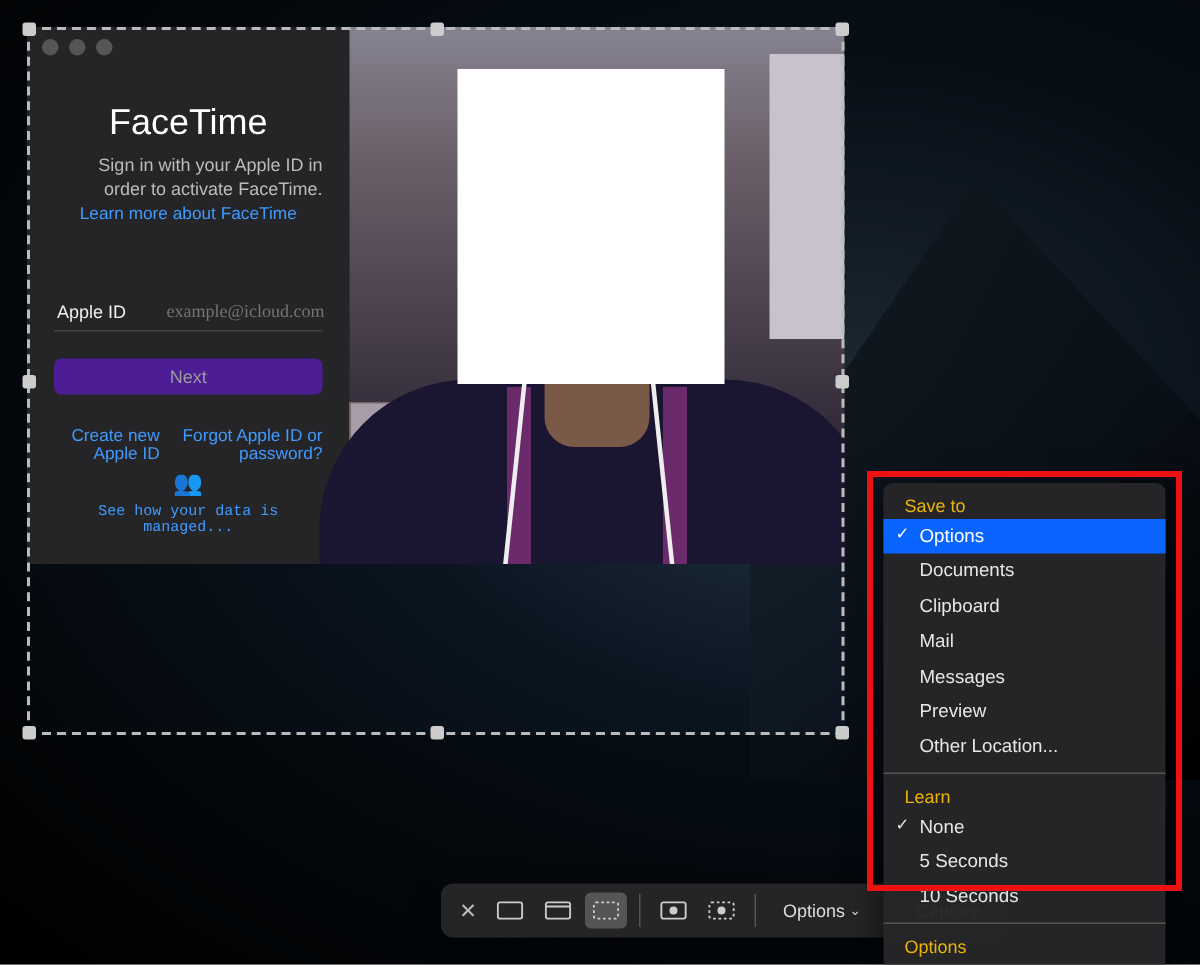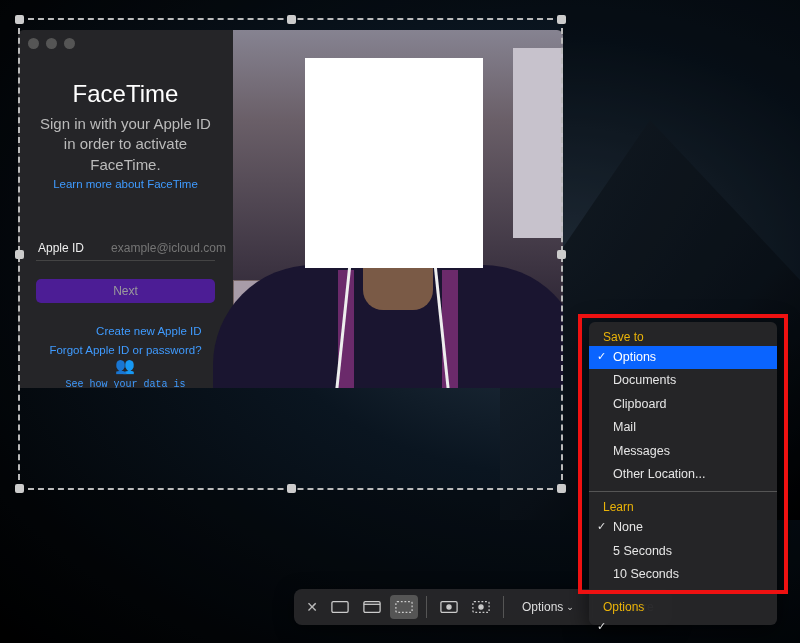--- a/index.html
+++ b/index.html
@@ -32,41 +32,40 @@
   .handle.ml{left:-5px;top:calc(50% - 4px);} .handle.mr{right:-5px;top:calc(50% - 4px);}
   .handle.bl{left:-5px;bottom:-5px;} .handle.bm{left:calc(50% - 4px);bottom:-5px;} .handle.br{right:-5px;bottom:-5px;}
 
   
   .ft-window {
     position:absolute; left:18px; top:18px; width:545px; height:358px;
     background:#1a1a1c;
     border-radius:6px 6px 0 0;
     display:flex;
     overflow:hidden;
-    margin-top:12px;
   }
   .traffic {
     position:absolute; top:8px; left:10px; display:flex; gap:7px;
   }
   .traffic span{width:11px;height:11px;border-radius:50%;background:#555;display:block;}
 
   .sidebar {
     width:215px; padding:50px 18px 12px;
     background:rgba(40,40,42,.85);
     display:flex; flex-direction:column; align-items:center;
     text-align:center; font-size:12px; color:#bbb;
   }
   .sidebar h1{color:#fff;font-weight:400;font-size:24px;margin-bottom:6px;}
-  .sidebar .sub{font-size:15px;line-height:1.35;margin-bottom:3px;}
+  .sidebar .sub{font-size:12px;line-height:1.35;margin-bottom:3px;text-align:right;}
   .sidebar .link{color:#3f9bff;font-size:11.5px;cursor:pointer;text-align:right;}
   .id-row{display:flex;width:100%;margin-top:46px;border-bottom:1px solid #444;padding:5px 2px;font-size:12px;align-items:center;gap:27px;}
   .id-row .lbl{color:#eee;white-space:nowrap;}
-  .id-row input{flex:1;background:transparent;border:none;color:#888;font-size:12px;outline:none;}
+  .id-row input{flex:1;background:transparent;border:none;color:#888;font-size:12px;outline:none;font-family:Liberation Serif, serif;}
   .next-btn{width:100%;margin-top:18px;background:#4c1d95;color:#9a9a9c;border:none;border-radius:5px;padding:5px 0;font-size:12px;}
-  .links2{margin-top:22px;display:flex;flex-direction:column;gap:7px;}
+  .links2{margin-top:22px;display:flex;flex-direction:row;gap:7px;}
   .spacer{flex:1;}
   .people-icon{color:#999;font-size:16px;margin-bottom:4px;}
   .bottom-link{color:#3f9bff;font-size:10px;margin-bottom:6px;font-family:Liberation Mono, monospace;}
 
   .camera {
     flex:1; position:relative;
     background:linear-gradient(180deg,#868391 0%, #6a5f68 25%, #171022 100%);
   }
   .person{
     position:absolute;left:0;right:0;bottom:0;top:0;
@@ -216,20 +215,21 @@
 </div>
 
 <div class="menu">
   <div class="menu-header">Save to</div>
   <div id="save-to-list">
       <div class="menu-item sel"><span class="chk">✓</span><span>Options</span></div>
       <div class="menu-item"><span>Documents</span></div>
       <div class="menu-item"><span>Clipboard</span></div>
       <div class="menu-item"><span>Mail</span></div>
       <div class="menu-item"><span>Messages</span></div>
+      <div class="menu-item"><span>Preview</span></div>
       <div class="menu-item"><span>Other Location...</span></div>
     </div>
   <div class="menu-sep"></div>
   <div class="menu-header">Learn</div>
   <div id="timer-list">
       <div class="menu-item"><span class="chk">✓</span><span>None</span></div>
       <div class="menu-item"><span>5 Seconds</span></div>
       <div class="menu-item"><span>10 Seconds</span></div>
     </div>
   <div class="menu-sep"></div>

